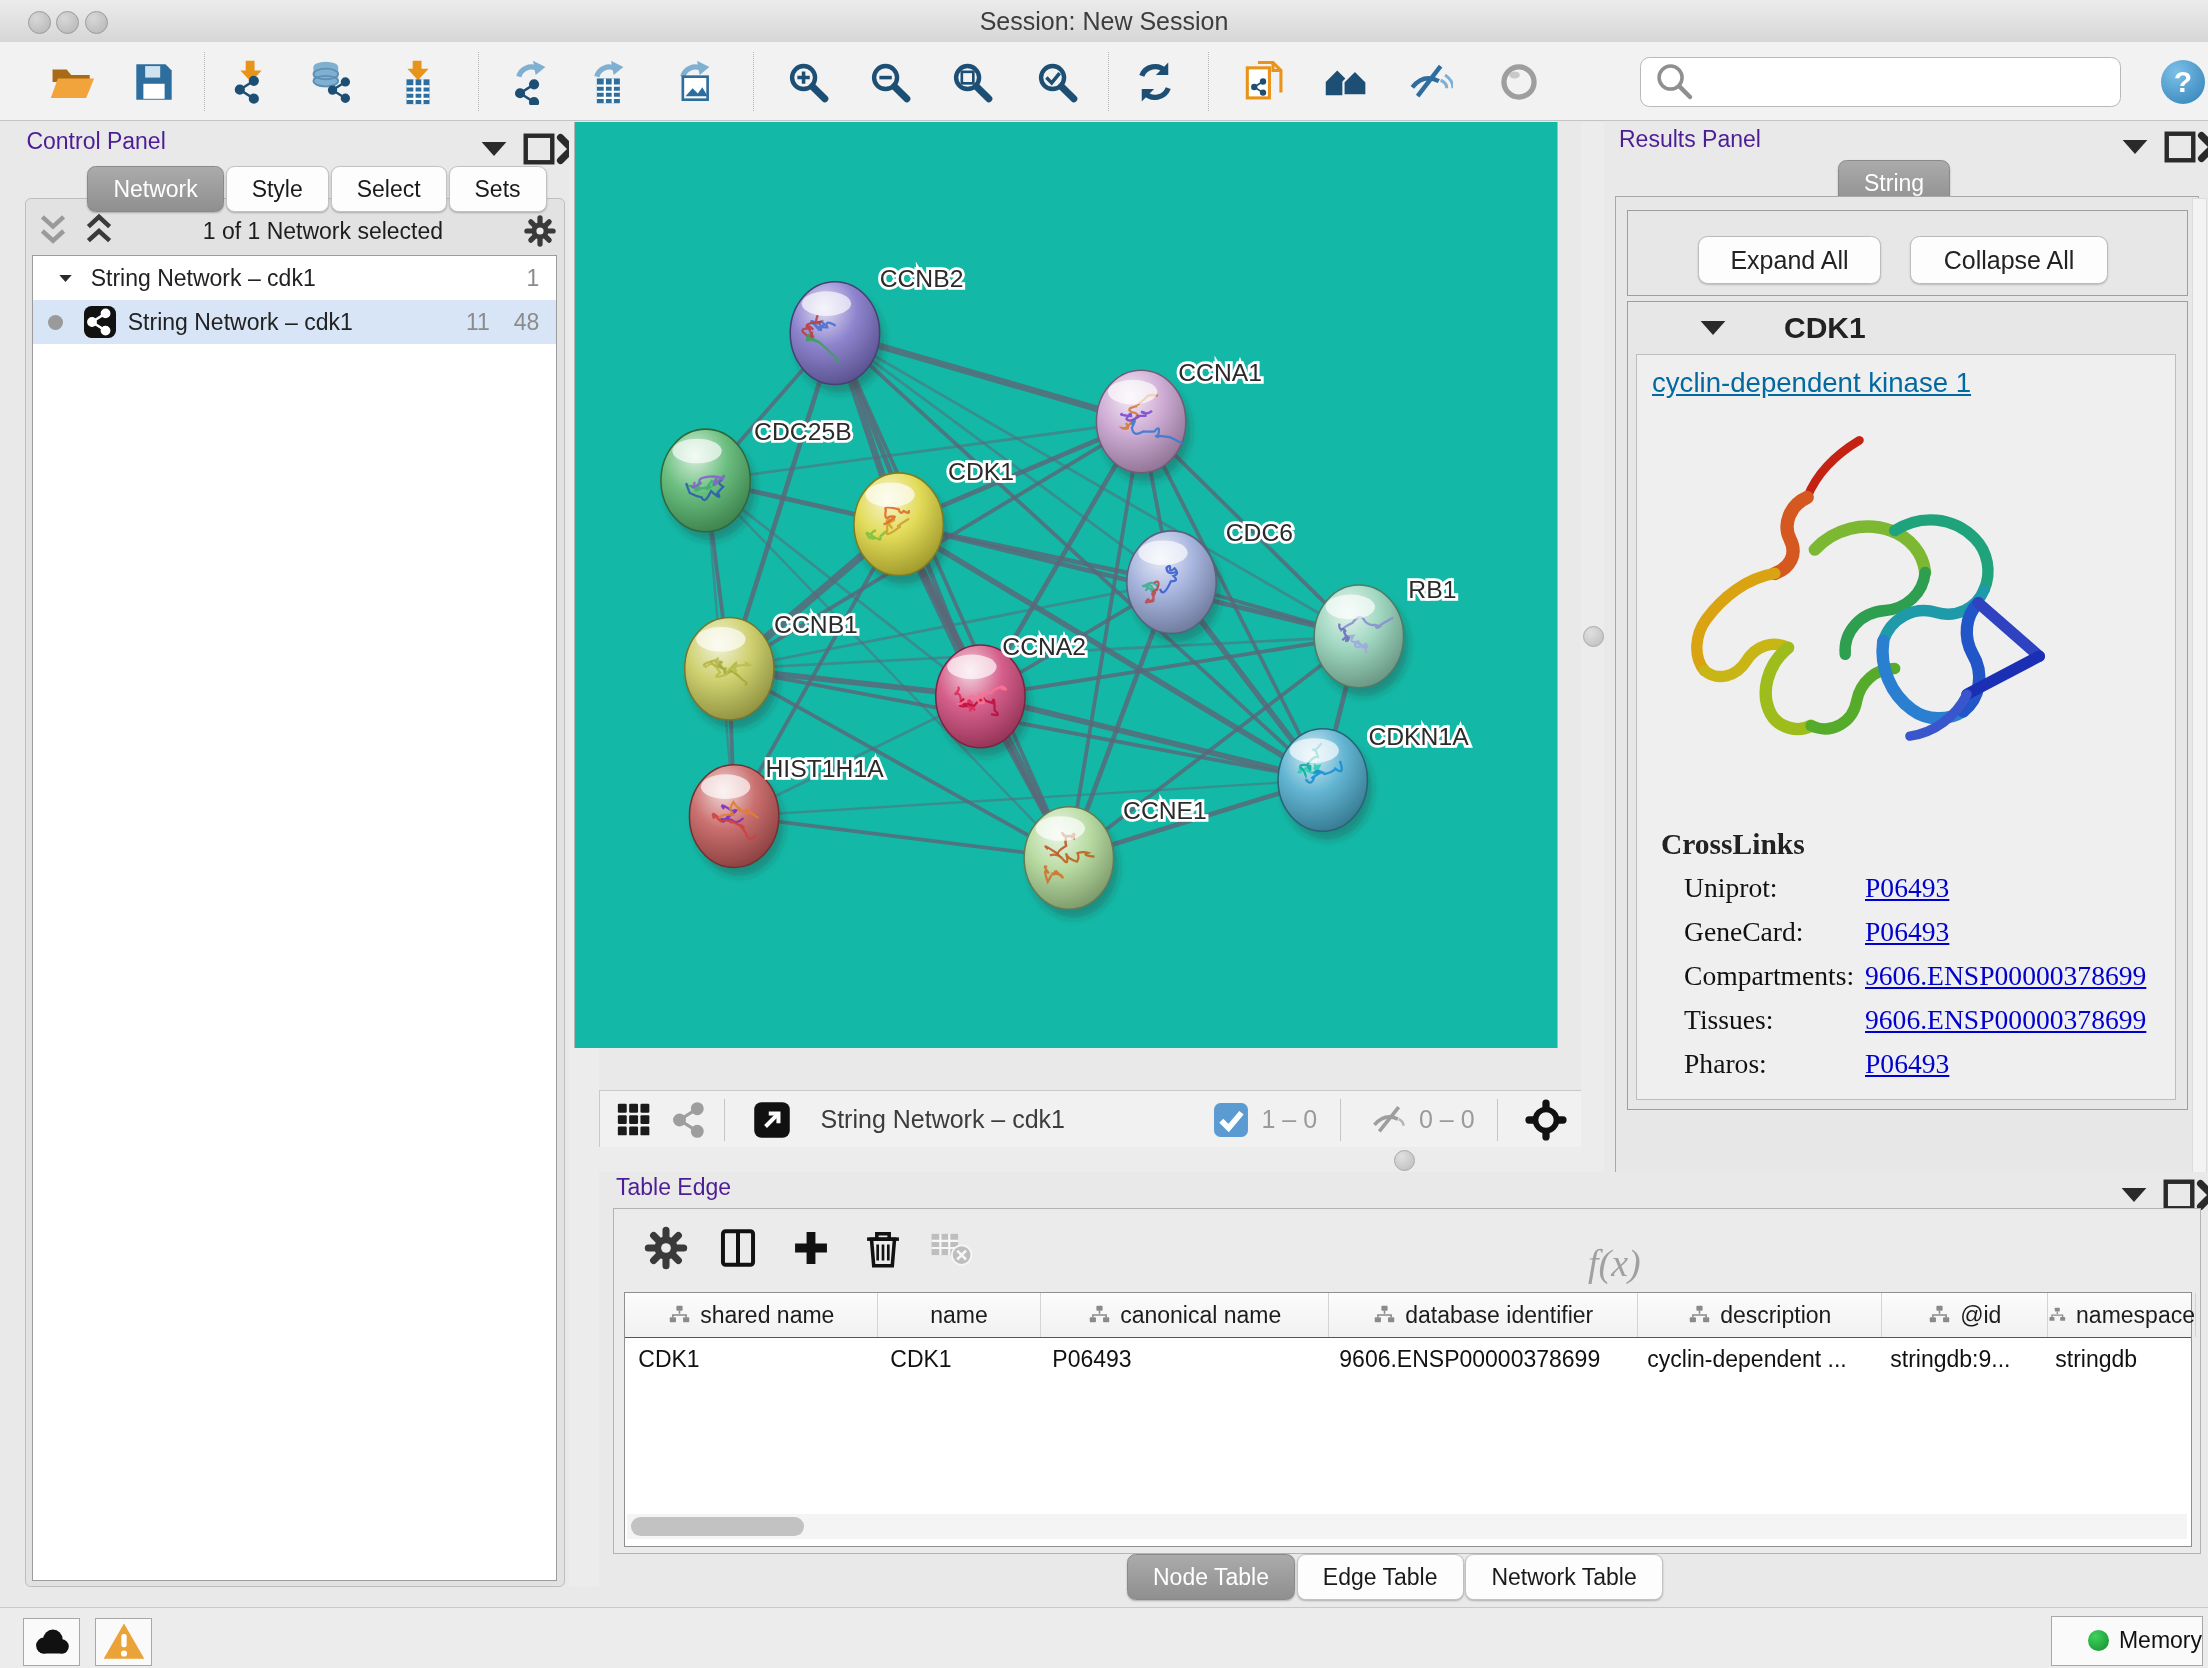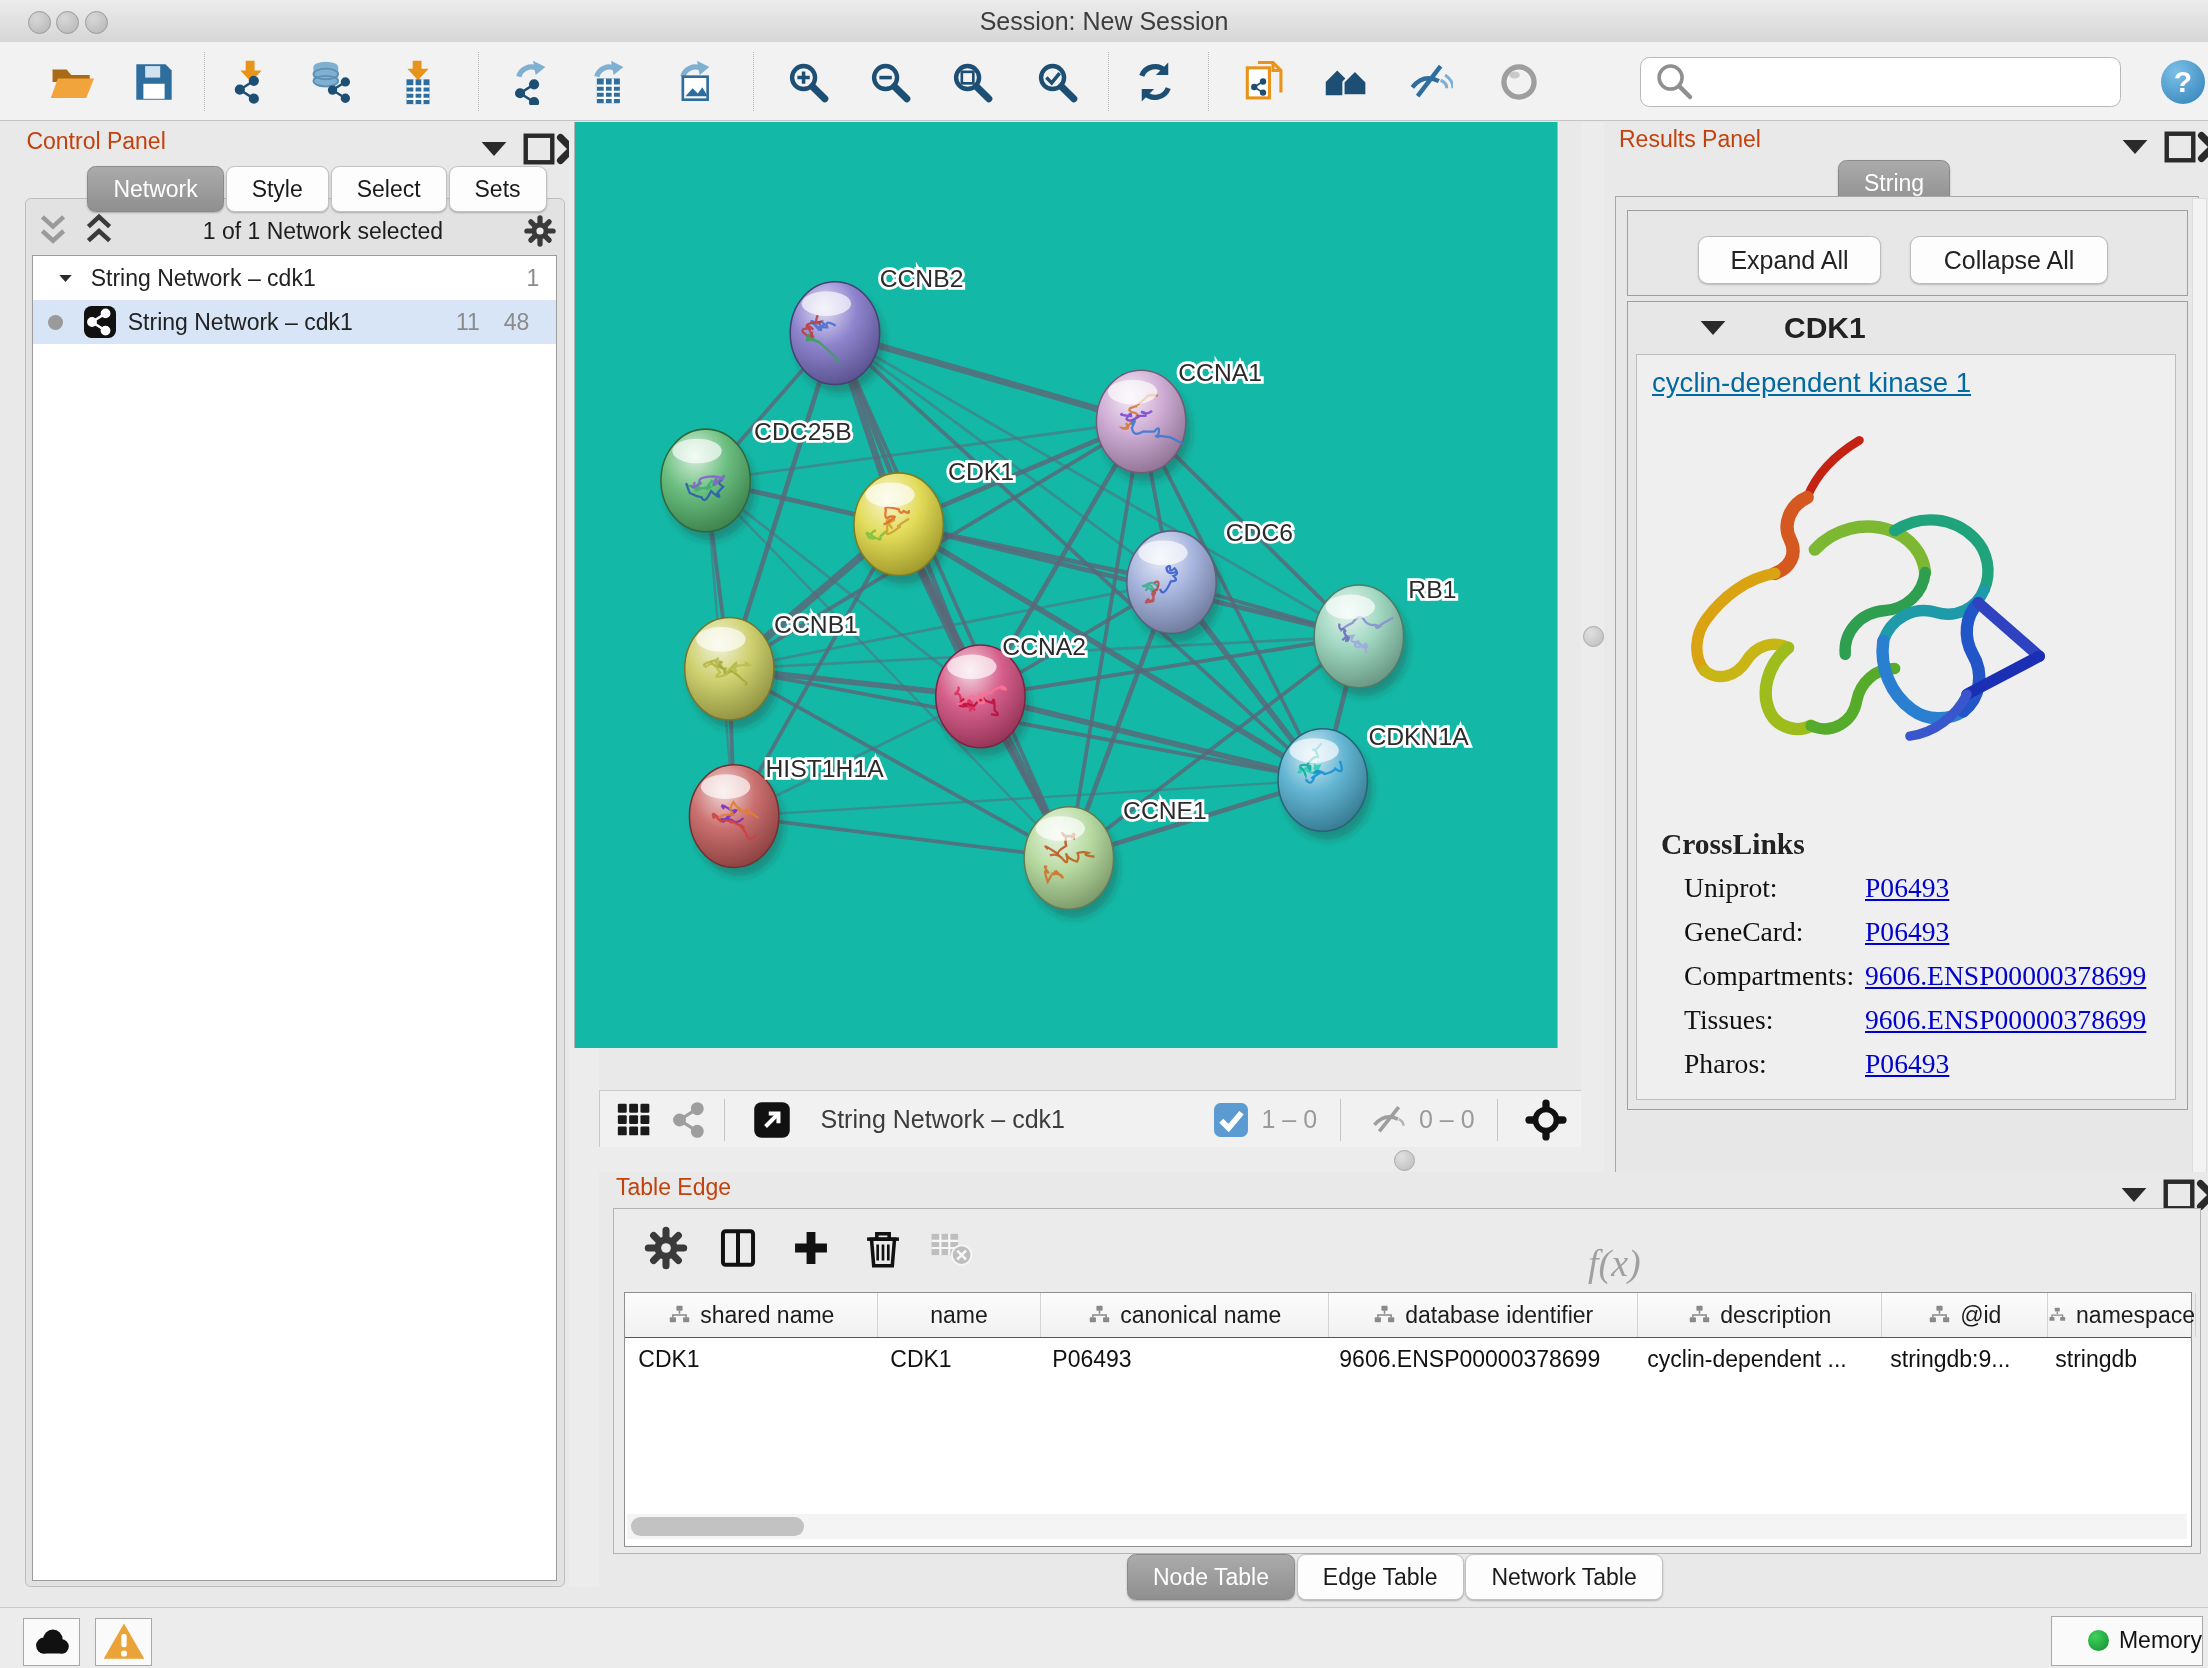--- a/index.html
+++ b/index.html
@@ -22,21 +22,21 @@
   .tsep{position:absolute;top:9.5px;width:0;height:59px;border-left:1.9px dotted #b5b5b5;}
   #search-wrap{position:absolute;left:1640px;top:15px;width:479px;height:48px;background:#fff;
     border:1px solid #b9b9b9;border-radius:9.5px;display:flex;align-items:center;}
   #search-wrap svg{width:28.5px;height:28.5px;margin-left:11.4px;}
   #search-input{border:none;outline:none;flex:1;height:40px;font-size:23px;background:transparent;}
   #help-btn{position:absolute;left:2161px;top:18px;width:44px;height:44px;border-radius:50%;
     background:radial-gradient(circle at 35% 28%,#7cc0e8,#2f7fb5);color:#fff;font-size:30px;font-weight:bold;
     display:flex;align-items:center;justify-content:center;}
 
   
-  .panel-title{font-size:23px;color:#c2410c;}
+  .panel-title{font-size:23px;color:#4c1d95;}
   .pctl{position:absolute;display:flex;align-items:center;justify-content:center;}
   .pctl svg{width:25px;height:25px;}
 
   
   #control-panel{left:11.4px;top:124px;width:557px;height:1463px;background:#e9e9e9;}
   #cp-title{left:15px;top:3.8px;}
   .tabbar{position:absolute;display:flex;gap:1.9px;}
   .tab{height:44px;line-height:44px;padding:0 25px;font-size:23px;background:#fdfdfd;color:#1a1a1a;
       border:1px solid #c2c2c2;border-radius:8.6px;box-shadow:0 1px 1.9px rgba(0,0,0,.25);}
   .tab.sel{background:linear-gradient(#ababab,#8f8f8f);color:#fff;border-color:#8a8a8a;}
@@ -370,21 +370,21 @@
                 <g stroke="#fff" stroke-width="4" fill="#fff">
                   <circle cx="13" cy="26" r="6"></circle>
                   <circle cx="35" cy="12" r="6"></circle>
                   <circle cx="35" cy="40" r="6"></circle>
                   <path d="M13 26L35 12M13 26L35 40" fill="none"></path>
                 </g>
               </svg></i>
           </span>
         <span style="flex:1">String Network – cdk1</span>
         <span class="cp-count" style="margin-right:24px">11</span>
-        <span class="cp-count" style="margin-right:27px">48</span>
+        <span class="cp-count" style="margin-right:17px">48</span>
       </div>
     </div>
   </div>
 
   <div class="abs vdivider" style="left:569px;top:122px;width:30px;height:1465px"></div>
   <div class="handle-dot" style="left:574px;top:851px"></div>
 
   <div id="net-canvas" class="abs">
     <svg id="net-svg" width="982" height="968" viewBox="0 0 1032 1018">
         <defs>

